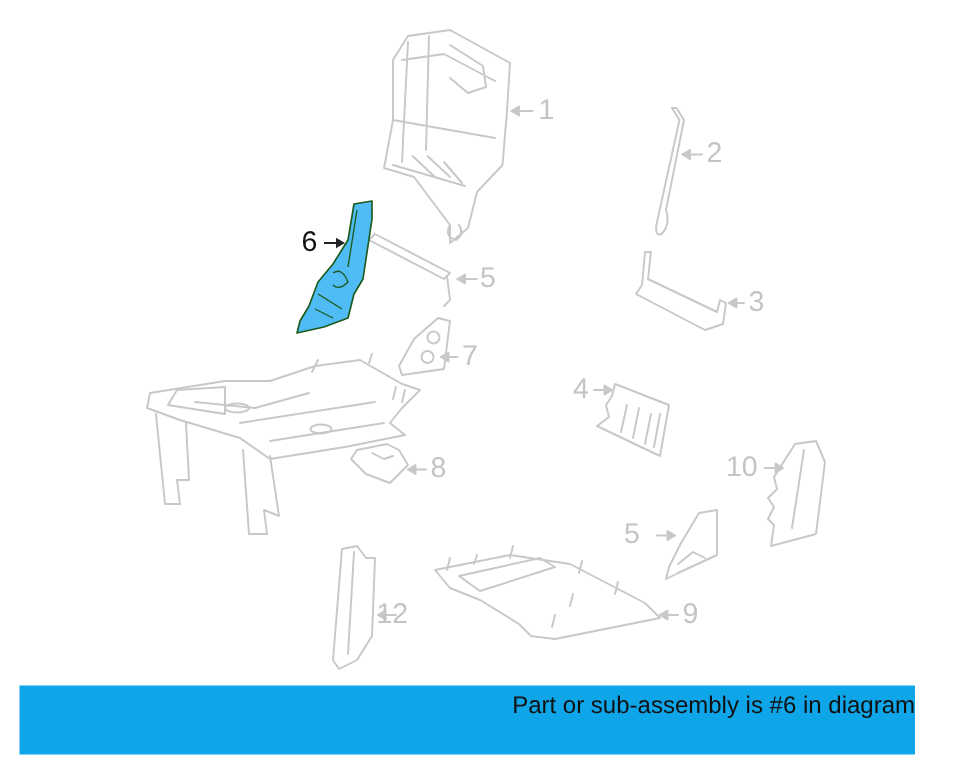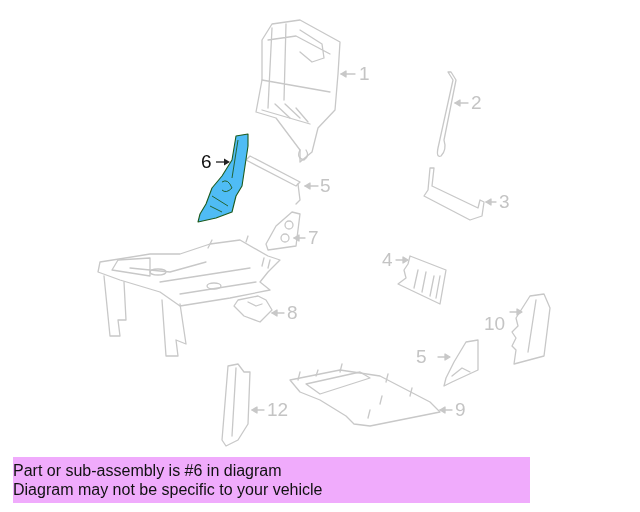--- a/index.html
+++ b/index.html
@@ -1,20 +1,20 @@
 <!DOCTYPE html>
 <html><head>
   <meta charset="utf-8">
   <style>
     html, body { margin: 0; padding: 0; background: #ffffff; }
     body { width: 640px; height: 512px; position: relative; overflow: hidden; font-family: "Liberation Sans", sans-serif; }
     #diagram { position: absolute; left: 0; top: 0; width: 640px; height: 512px; }
     .callout { position: absolute; font-family: "Liberation Sans", sans-serif; font-size: 19px; color: #c4c4c4; line-height: 20px; }
     .callout.active { color: #111111; }
-    .banner { position: absolute; left: 13px; top: 457px; width: 517px; height: 46px; background: #f0abfc; text-align: left; }
+    .banner { position: absolute; left: 13px; top: 457px; width: 597px; height: 46px; background: #0ea5e9; text-align: right; }
     .banner-line { font-family: "Liberation Sans", sans-serif; font-size: 16px; color: #111111; line-height: 19px; display: block; }
     .banner-line.first { margin-top: 4px; }
   </style>
 </head>
 <body>
 
 <svg id="diagram" viewBox="0 0 640 512" xmlns="http://www.w3.org/2000/svg">
   <g fill="none" stroke="#c8c8c8" stroke-width="1.3" stroke-linejoin="round" stroke-linecap="round">
 
     <g>
@@ -117,20 +117,19 @@
 
 <span class="callout" style="left:359px; top:64px;">1</span>
 <span class="callout" style="left:471px; top:93px;">2</span>
 <span class="callout" style="left:499px; top:192px;">3</span>
 <span class="callout" style="left:382px; top:250px;">4</span>
 <span class="callout" style="left:320px; top:176px;">5</span>
 <span class="callout active" style="left:201px; top:152px;">6</span>
 <span class="callout" style="left:308px; top:228px;">7</span>
 <span class="callout" style="left:287px; top:303px;">8</span>
 <span class="callout" style="left:455px; top:400px;">9</span>
-<span class="callout" style="left:484px; top:314px;">10</span>
+<span class="callout" style="left:484px; top:302px;">10</span>
 <span class="callout" style="left:416px; top:347px;">5</span>
-<span class="callout" style="left:267px; top:400px;">12</span>
+<span class="callout" style="left:251px; top:400px;">12</span>
 
 <div class="banner">
   <span class="banner-line first">Part or sub-assembly is #6 in diagram</span>
-  <span class="banner-line">Diagram may not be specific to your vehicle</span>
 </div>
 
 </body></html>

